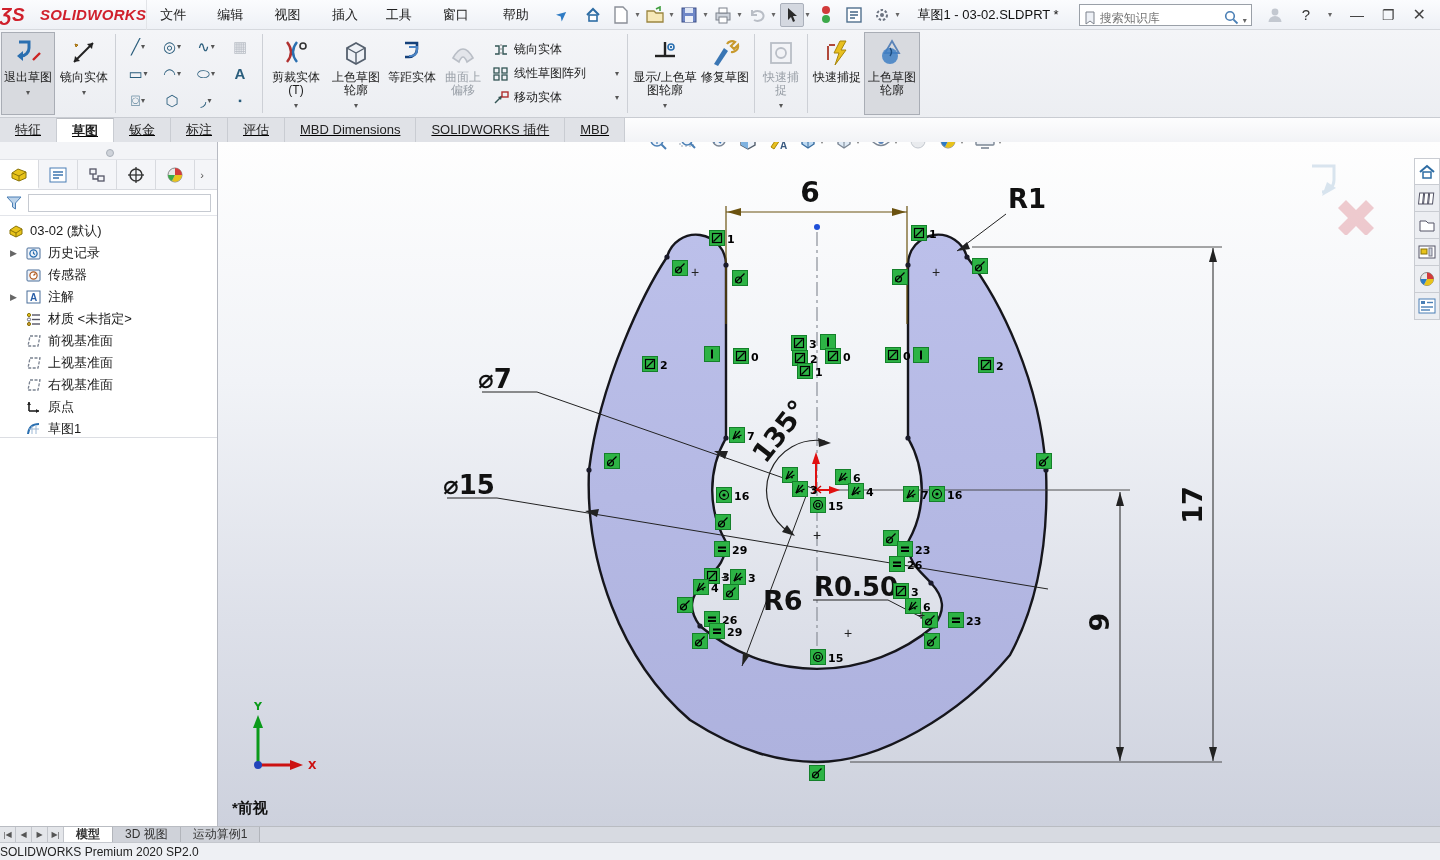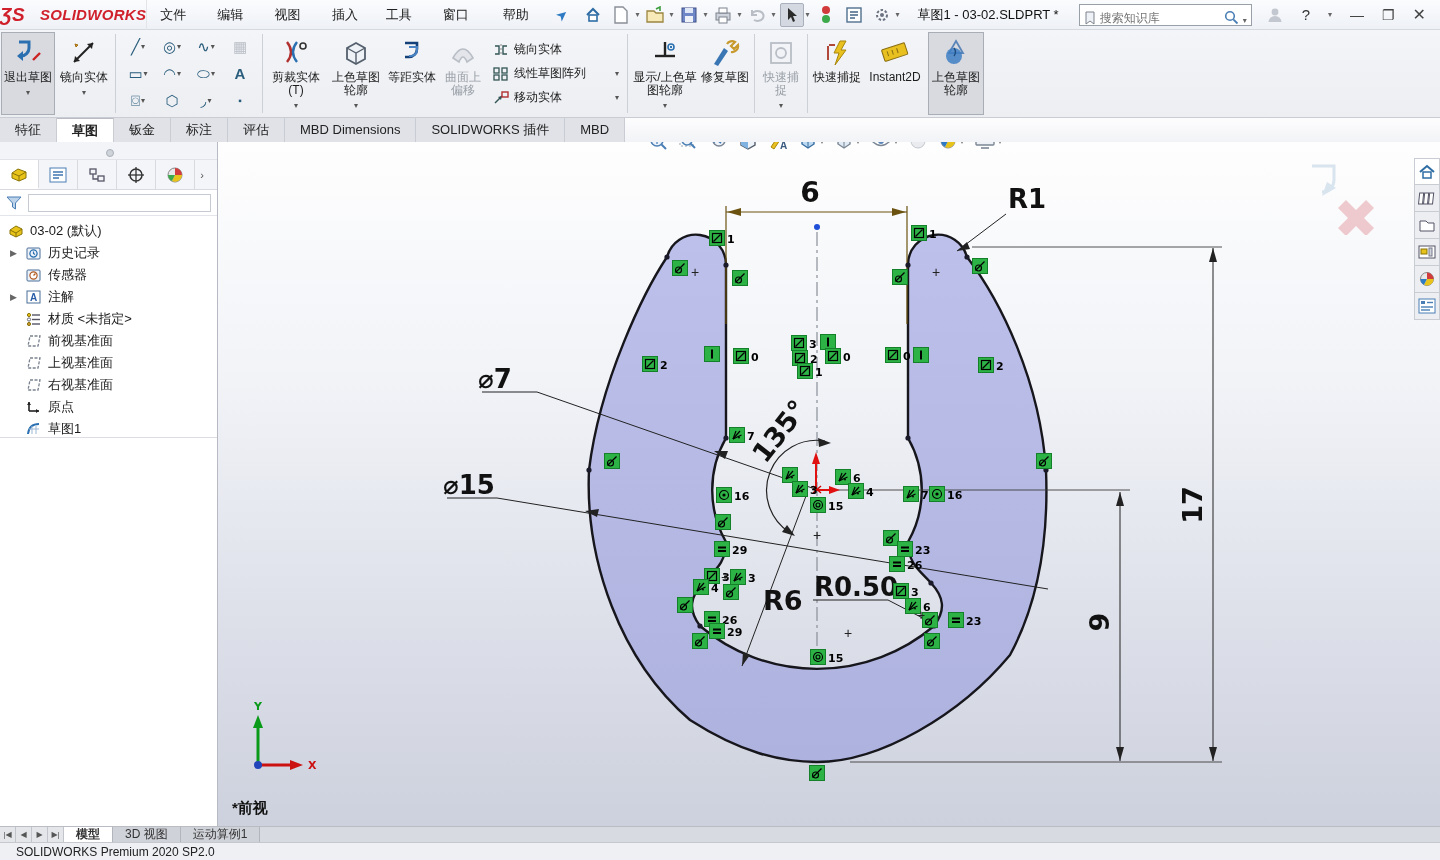--- a/index.html
+++ b/index.html
@@ -41,21 +41,21 @@
   .ent-cell .dd { font-size:8px; color:#555; }
   .ent-cell.dis { color:#b9bec6; }
   .stack3 { display:flex; flex-direction:column; justify-content:center; gap:2px; margin:2px 3px; width:130px; }
   .stack3 .row { display:flex; align-items:center; gap:5px; font-size:12px; color:#1c1c1c; height:22px; padding:0 2px;}
   .stack3 .dd { font-size:8px; color:#555; margin-left:auto; }
   .mini-ic { width:16px; height:14px; }
 
   
   #tabrow { position:absolute; left:0; top:118px; width:1440px; height:24px;
     background:linear-gradient(#fdfdfe,#f2f3f6); }
-  #cmd-tabs { position:absolute; left:0; top:0; height:24px; display:flex; background:#e7e9ed; border-bottom:1px solid #c9ccd2;}
+  #cmd-tabs { position:absolute; left:0; top:0; height:24px; display:flex; background:#e7e9ed; border-bottom:1px solid #c9ccd2;text-decoration:underline;}
   .cmd-tab { padding:0 15px; height:24px; line-height:23px; font-size:13px; color:#222;
     border-right:1px solid #c9ccd2; background:#e0e2e7; cursor:default; }
   .cmd-tab.active { background:#fff; font-weight:bold; border-top:1px solid #b9bcc2; }
 
   
   #panel { position:absolute; left:0; top:142px; width:218px; height:684px; background:#fff;
     border-right:1px solid #b7bac2; font-size:13px; color:#1a1a1a; }
   #panel-grip { height:18px; background:#f3f4f7; border-bottom:1px solid #e1e3e8; position:relative;}
   #panel-grip::after { content:""; position:absolute; left:106px; top:7px; width:6px; height:6px; border-radius:50%;
     background:#cfd3da; border:1px solid #aab0b9; }
@@ -96,21 +96,21 @@
 
   
   #bottom-tabs { position:absolute; left:0; top:826px; width:1440px; height:16px; background:#d7dae1;
     display:flex; align-items:stretch; font-size:12px; border-top:1px solid #b9bcc2;}
   .nav-btns { display:flex; }
   .nav-btn { width:16px; display:flex; align-items:center; justify-content:center; font-size:8px; color:#555;
     background:#e4e6ea; border-right:1px solid #c2c5cb; }
   .sheet-tab { padding:0 12px; display:flex; align-items:center; background:#cfd2d9; border-right:1px solid #b2b5bb; color:#333;}
   .sheet-tab.active { background:#fff; font-weight:bold; }
   #statusbar { position:absolute; left:0; top:842px; width:1440px; height:18px; background:#eef0f4;
-    border-top:1px solid #c5c8ce; display:flex; align-items:center; font-size:12px; color:#222; padding:0 16px;}
+    border-top:1px solid #c5c8ce; display:flex; align-items:center; font-size:12px; color:#222; padding:0 0;}
   #statusbar .right { margin-left:auto; display:flex; align-items:center; gap:36px; padding-right:10px;}
 </style>
 </head>
 <body>
 
 <div id="app">
 
   <div id="titlebar">
     <div id="logo">
         <span class="ds">ƷS</span>
@@ -343,29 +343,20 @@
         <span class="dd">▾</span>
     </div>
     <div class="rb-sep"></div>
     <div class="rb-big" style="width:50px">
       <svg class="ic" viewBox="0 0 30 30">
           <path d="M5 6 h8 v2 h-8 z M5 6 v16 h2 v-16 z" fill="#b0483a"></path>
           <path d="M18 3 l-6 12 h5 l-4 12 l11 -15 h-5 l5 -9 z" fill="#e8c020" stroke="#a8860a" stroke-width="1"></path>
         </svg>
       <span>快速捕捉</span>
     </div>
-    <div class="rb-big" style="width:62px">
-      <svg class="ic" viewBox="0 0 30 30">
-          <rect x="3" y="8" width="24" height="12" rx="1" fill="#e8c020" stroke="#8a6d10" transform="rotate(-18 15 15)"></rect>
-          <line x1="8" y1="16" x2="8" y2="11" stroke="#8a6d10" transform="rotate(-18 15 15)"></line>
-          <line x1="13" y1="16" x2="13" y2="11" stroke="#8a6d10" transform="rotate(-18 15 15)"></line>
-          <line x1="18" y1="16" x2="18" y2="11" stroke="#8a6d10" transform="rotate(-18 15 15)"></line>
-        </svg>
-      <span>Instant2D</span>
-    </div>
     <div class="rb-big pressed" style="width:56px">
       <svg class="ic" viewBox="0 0 30 30">
           <path d="M15 3 l7 12 h-14 z" fill="none" stroke="#5b84b8" stroke-width="1.8"></path>
           <circle cx="13" cy="18" r="8" fill="#3f7fc4" opacity=".85"></circle>
           <path d="M13 10 q3 4 0 8" fill="none" stroke="#1d4e82" stroke-width="1.4"></path>
         </svg>
       <span>上色草图轮廓</span>
     </div>
   </div>
 

